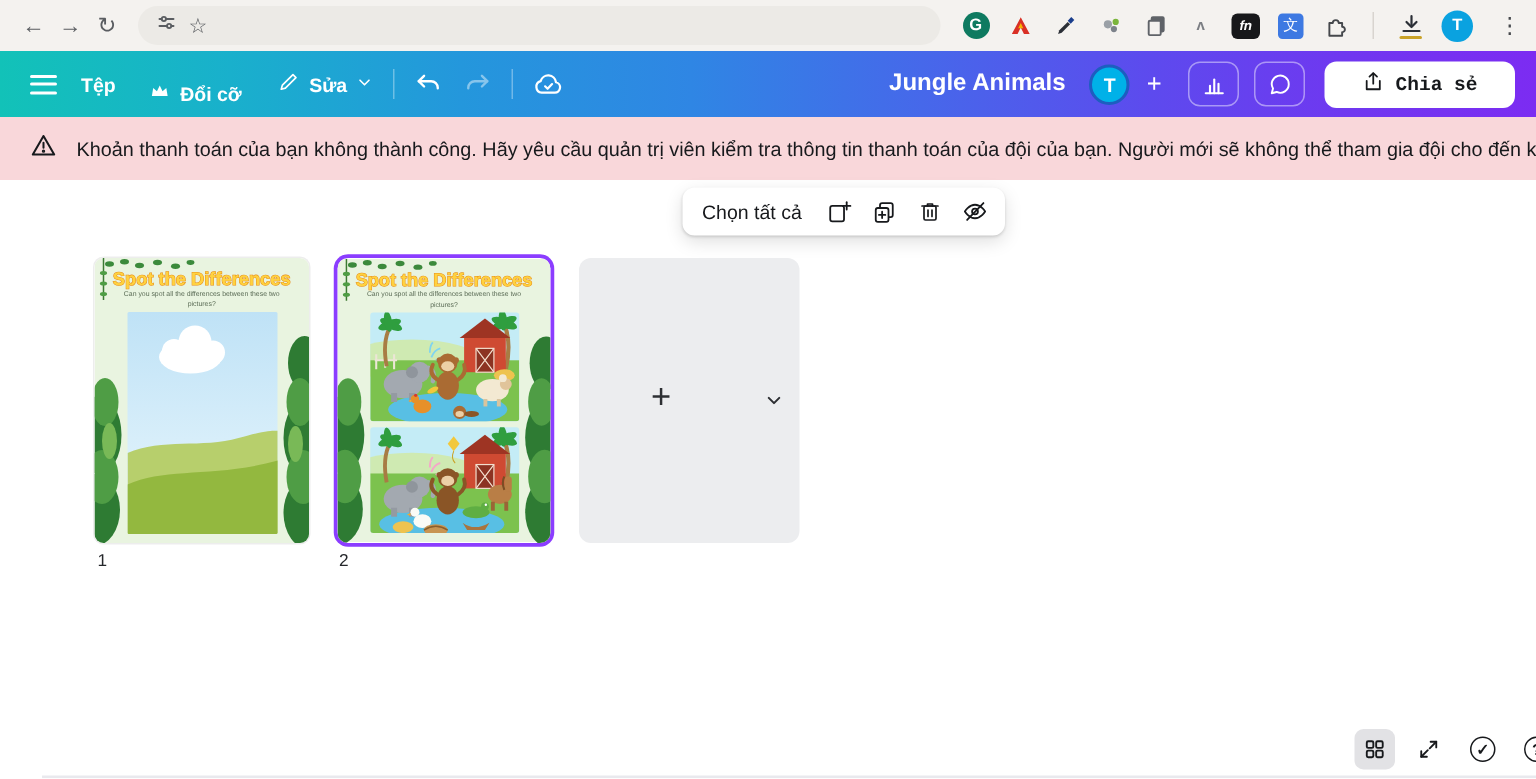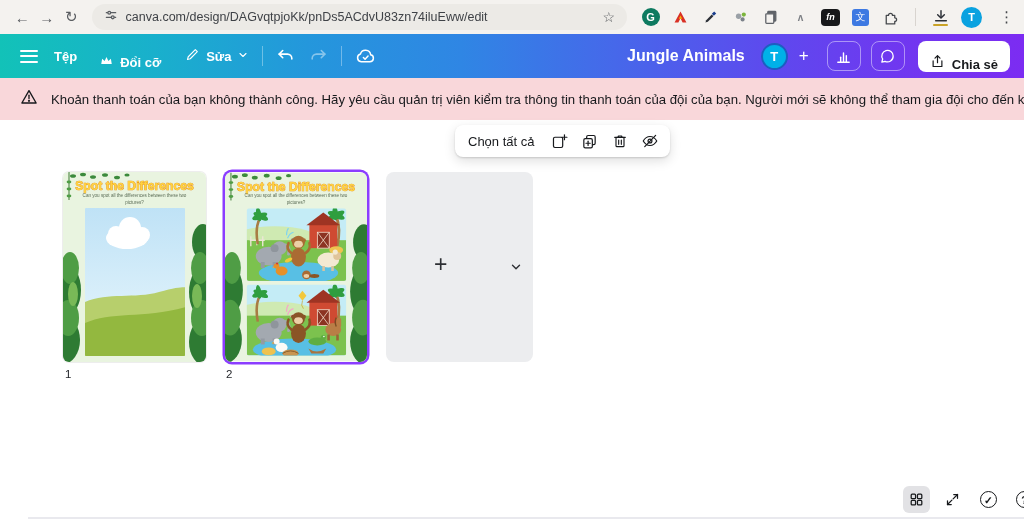--- a/index.html
+++ b/index.html
@@ -42,22 +42,22 @@
   .icon-btn { display:flex; align-items:center; justify-content:center; cursor:pointer; }
   .dim { opacity:.45; }
   .spacer { flex:1; }
   .design-title { font-size:16px; font-weight:700; margin-right:16px; white-space:nowrap; }
   .canva-avatar { width:27px; height:27px; border-radius:50%; background:#00b1e8; border:2px solid #1d5ec0;
                   color:#fff; font-weight:bold; font-size:13px; display:flex; align-items:center; justify-content:center; }
   .plus-circle { width:26px; height:26px; border-radius:50%; display:flex; align-items:center; justify-content:center;
                  font-size:17px; font-weight:400; color:#fff; margin-left:3px; cursor:pointer; }
   .tool-btn { width:34px; height:30px; border:1px solid rgba(255,255,255,.45); border-radius:8px;
               display:flex; align-items:center; justify-content:center; margin-left:10px; cursor:pointer; }
-  .share-btn { height:31px; background:#fff; color:#17191c; border-radius:8px; display:flex; align-items:flex-end;
-               gap:7px; padding:0 12px; font-weight:700; font-size:13px; margin-left:13px; cursor:pointer; }
+  .share-btn { height:31px; background:#fff; color:#17191c; border-radius:8px; display:flex; align-items:center;
+               gap:7px; padding:0 25px; font-weight:700; font-size:13px; margin-left:13px; cursor:pointer;font-family:Liberation Mono, monospace; }
 
   
   .banner { position:absolute; top:78px; left:0; width:1024px; height:42px; background:#f9d7da;
             display:flex; align-items:center; padding:0 20px; gap:13px; }
   .banner-text { font-size:13.2px; color:#17191c; white-space:nowrap; }
 
   
   .content { position:absolute; top:120px; left:0; width:1024px; height:399px; background:#fff;margin-left:28px; }
 
   .float-bar { position:absolute; top:5px; left:427px; height:32px; background:#fff; border-radius:8px;
@@ -97,21 +97,20 @@
     <div class="nav-glyph">↻</div>
     <div class="omnibox">
       <span>
         <svg width="14" height="14" viewBox="0 0 24 24" fill="none" stroke="#5a5d61" stroke-width="2.2" stroke-linecap="round">
           <line x1="4" y1="8" x2="20" y2="8"></line>
             <circle cx="9" cy="8" r="2.4" fill="#eceae6"></circle>
           <line x1="4" y1="16" x2="20" y2="16"></line>
             <circle cx="15" cy="16" r="2.4" fill="#eceae6"></circle>
         </svg>
       </span>
-      <span class="url">canva.com/design/DAGvqtpjoKk/pnDs5ACdvU83zn74iluEww/edit</span>
       <span class="star-glyph">☆</span>
     </div>
     <div class="extensions">
       <span class="ext">
           <span class="ext-circle">G</span>
         </span>
       <span class="ext">
         <svg width="17" height="17" viewBox="0 0 20 20">
             <path d="M10 3 L17 16 H12.5 L10 11 L7.5 16 H3 Z" fill="#d93025"></path>
             <path d="M10 7.5 L12 11.5 H8 Z" fill="#f5b400"></path>

